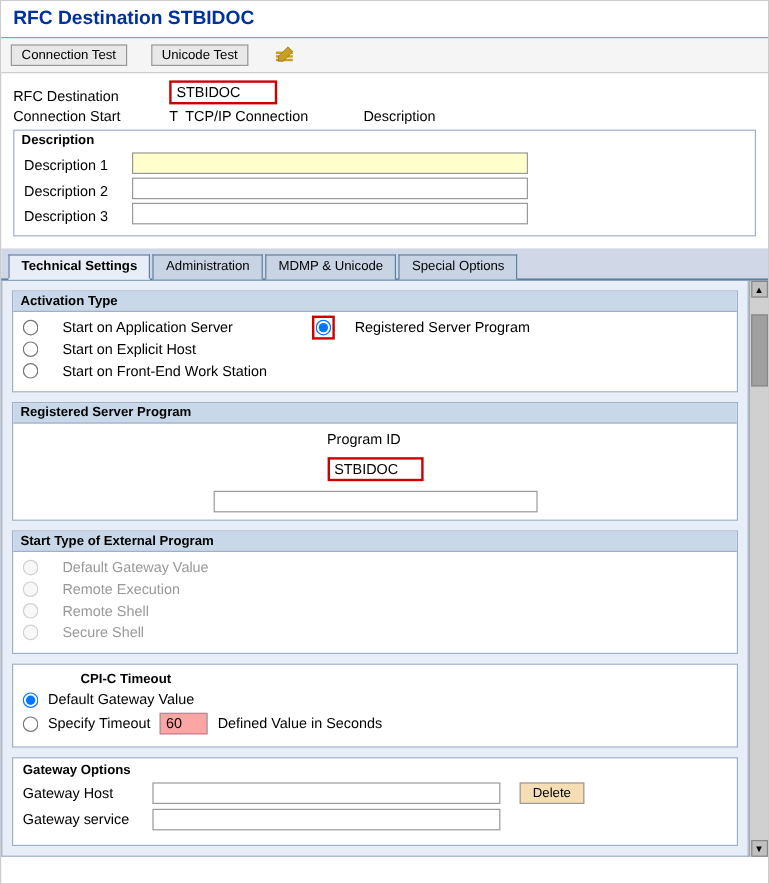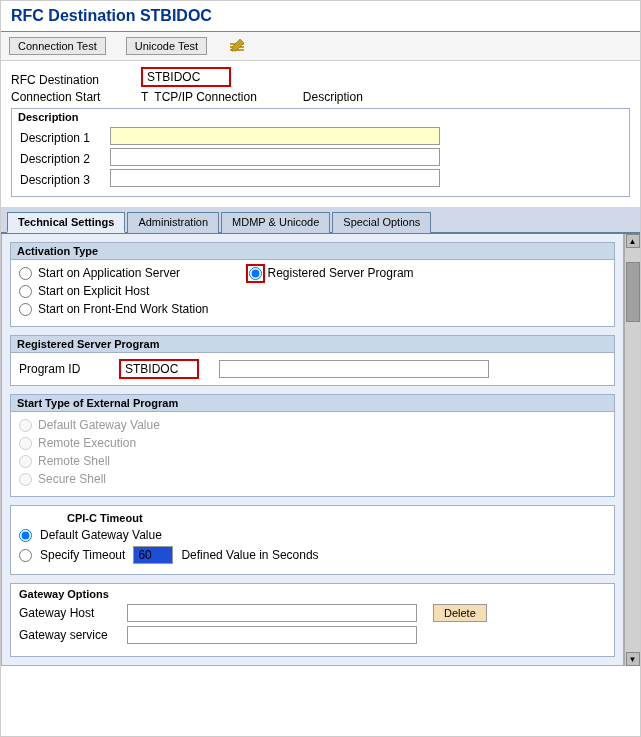--- a/index.html
+++ b/index.html
@@ -127,35 +127,35 @@
       font-size: 11px;
       font-weight: bold;
       border-bottom: 1px solid #a0b0c8;
       position: relative;
     }
     .inner-section-content {
       padding: 6px 8px;
     }
     .radio-row {
       display: flex;
-      align-items: center;
       margin-bottom: 4px;
-      gap: 6px;
+      gap: 20px;
     }
     .radio-row label {
       font-size: 12px;
       cursor: pointer;
     }
     .radio-disabled {
       color: #999;
     }
     .program-id-row {
       display: flex;
       align-items: center;
-      gap: 20px;
+      gap: 8px;
+      flex-direction: column;
     }
     .program-id-label {
       width: 80px;
       font-size: 12px;
     }
     .program-id-input-highlighted {
       border: 2px solid #cc0000;
       background: #fff;
       padding: 1px 4px;
       font-size: 12px;
@@ -197,21 +197,21 @@
       display: flex;
       align-items: center;
       margin-bottom: 4px;
       gap: 8px;
     }
     .cpi-value-input {
       border: 1px solid #999;
       padding: 1px 4px;
       font-size: 12px;
       width: 40px;
-      background: #1d4ed8;
+      background: #fca5a5;
     }
     .gateway-row {
       display: flex;
       align-items: center;
       margin-bottom: 4px;
       gap: 8px;
     }
     .gateway-label {
       width: 100px;
       font-size: 12px;

